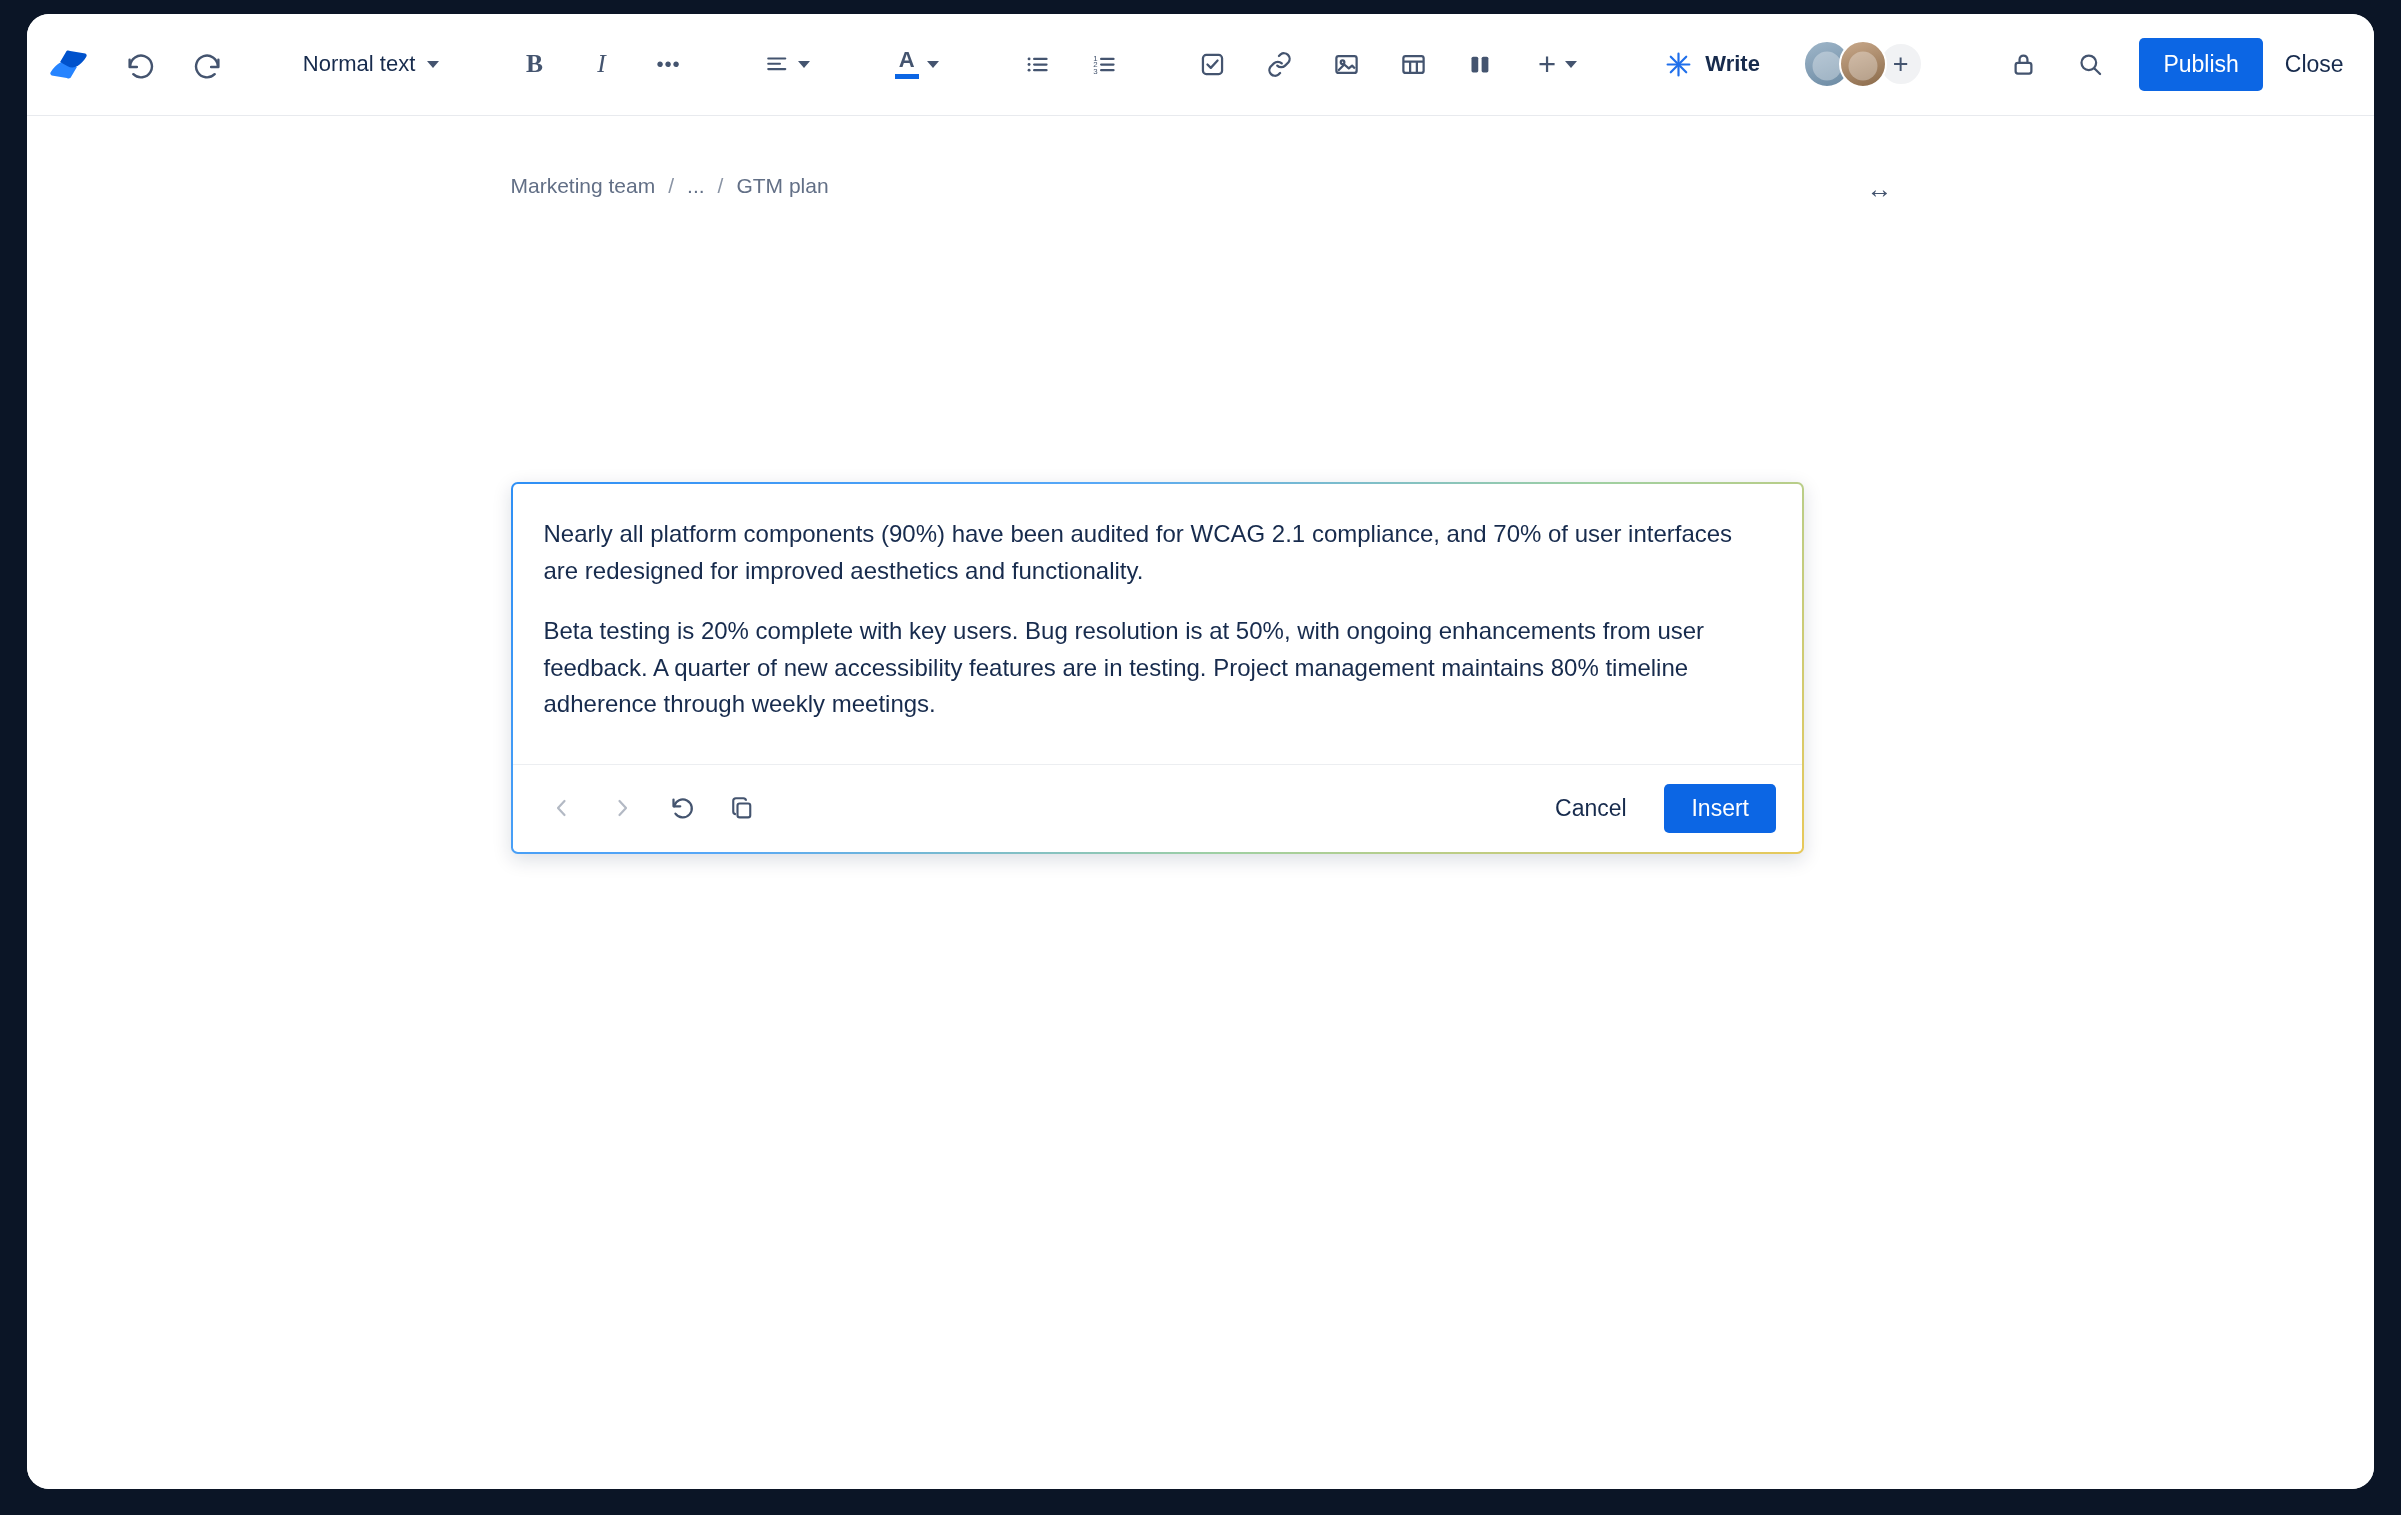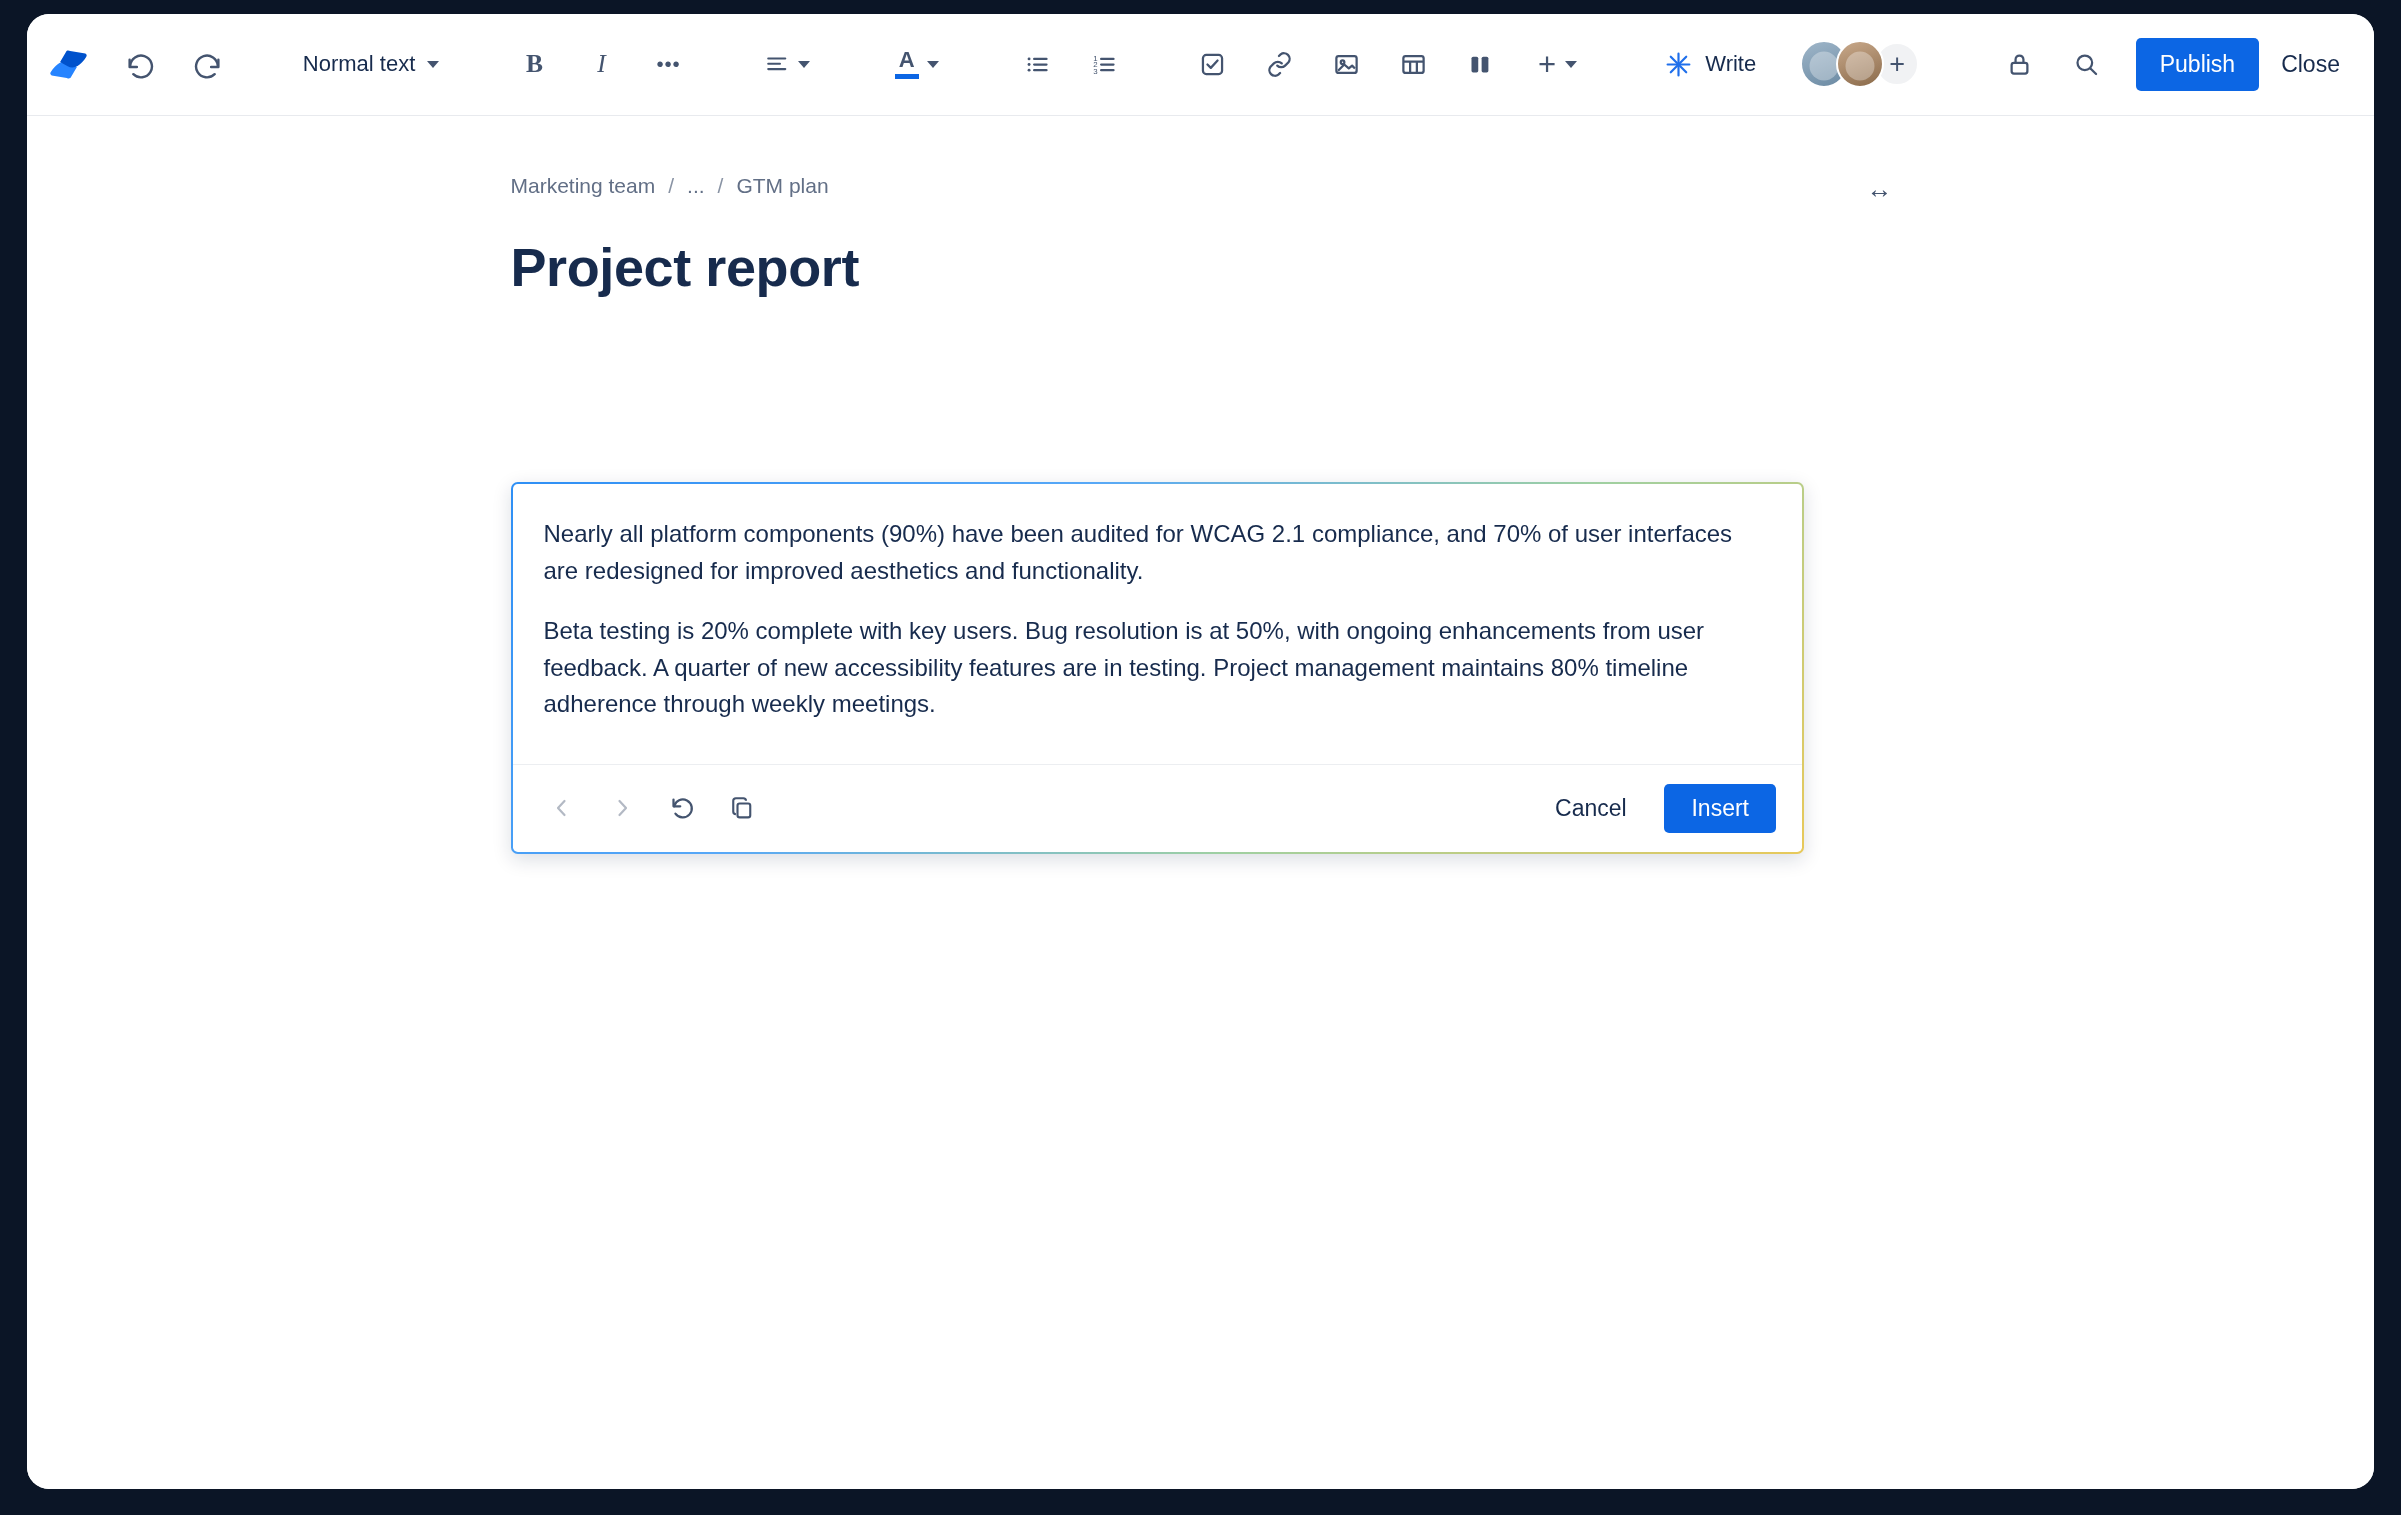--- a/index.html
+++ b/index.html
@@ -73,20 +73,21 @@
   .write-btn {
     display: flex; align-items: center;
     gap: 12px;
     height: 53px;
     padding: 0 15.3px;
     border-radius: 5.1px;
     cursor: pointer;
     font-size: 22px;
     color: #172b4d;
     white-space: nowrap;
+    font-weight: bold;
   }
   .spacer { flex: 1 1 auto; }
 
   .avatars { display: flex; align-items: center; margin-right: 19px; }
   .avatar {
     width: 48px; height: 48px;
     border-radius: 50%;
     border: 2.6px solid #ffffff;
     margin-left: -12px;
     overflow: hidden;
@@ -442,21 +443,20 @@
         <div class="breadcrumb">
           <span class="crumb">Marketing team</span>
           <span class="sep">/</span>
           <span class="crumb">...</span>
           <span class="sep">/</span>
           <span class="crumb">GTM plan</span>
         </div>
         <div class="arrows">↔</div>
       </div>
 
-      <div class="title">Project report</div>
 
       <div class="ai-panel">
 
 
         <div class="ai-body">
           <p class="ai-p">Nearly all platform components (90%) have been audited for WCAG 2.1 compliance, and 70% of user interfaces are redesigned for improved aesthetics and functionality.</p>
           <p class="ai-p">Beta testing is 20% complete with key users. Bug resolution is at 50%, with ongoing enhancements from user feedback. A quarter of new accessibility features are in testing. Project management maintains 80% timeline adherence through weekly meetings.</p>
         </div>
 
         <div class="ai-footer">

